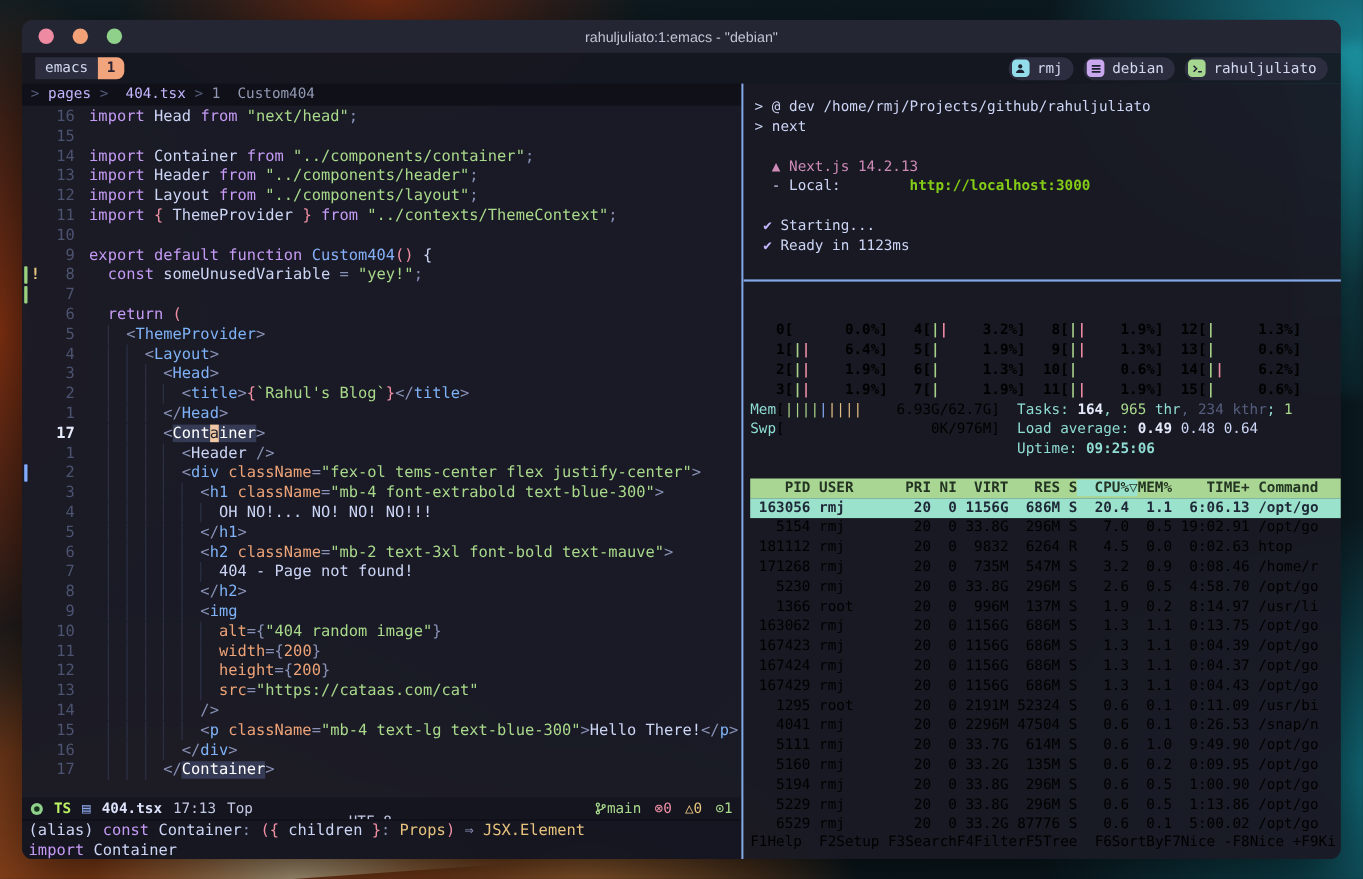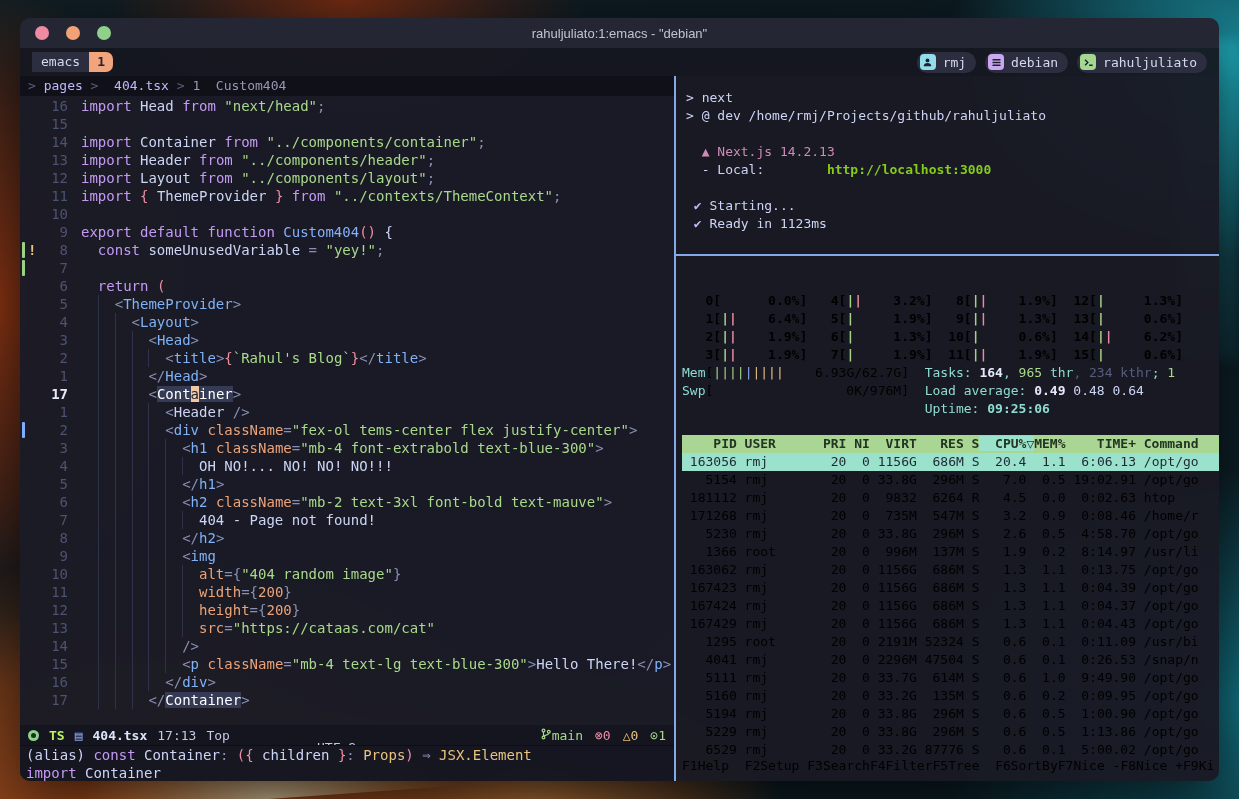--- a/index.html
+++ b/index.html
@@ -79,42 +79,42 @@
   
   .statusline { height:20px; background:#14151f; display:flex; align-items:center;
     font-size:13px; color:#c3c9e2; padding:0 8px; gap:10px; white-space:nowrap; overflow:hidden; }
   .mode-dot { width:11px; height:11px; border-radius:50%; background:#8fd08a; position:relative; flex:none; }
   .mode-dot::after { content:""; position:absolute; inset:3px; border-radius:50%; background:#15341c; }
   .sl-ts { color:#bef264; font-weight:bold; }
   .sl-ficon { color:#8aa3e8; }
   .sl-file { color:#dde3fa; font-weight:bold; }
   .sl-right { margin-left:auto; display:flex; gap:12px; align-items:center; }
   .sl-mid { margin-left:38px; display:flex; gap:12px; align-items:center;flex-direction:column; }
-  .sl-branch { color:#a9d98b; display:flex; gap:0; align-items:flex-start; }
+  .sl-branch { color:#a9d98b; display:flex; gap:0; align-items:center; }
   .diag-e { color:#ef8fa4; } .diag-w { color:#e8c37e; } .diag-i { color:#a9d98b; }
 
   .echo { height:36px; background:rgba(22,23,33,.97); font-size:14px; padding-left:6px;
     border-top:1px solid #0c0d15; overflow:hidden; }
   .echo .eline { height:18px; line-height:18px; white-space:pre; }
 
   
   .term { height:178px; padding:13px 0 0 10px; font-size:13px; overflow:hidden; }
   .tline { height:18px; line-height:18px; white-space:pre; }
 
   
   .htop { flex:1; padding:36px 0 6px 6px; font-size:13px; display:flex; flex-direction:column; overflow:hidden; min-height:0; }
   .hline { height:18px; line-height:18px; white-space:pre; flex:none; }
   .cpurow { padding-left:2ch;font-weight:bold; }
   .bar-g{color:#a6d189} .bar-r{color:#ea8aa0} .bar-b{color:#89a8f2} .bar-y{color:#e0bd82}
   .ptable { margin-top:17px; display:flex; flex-direction:column; min-height:0; }
   .thead { background:#a9d793; color:#233422; font-weight:bold; }
   .thead .sortcol { background:#9be2cc; }
   .prow { }
   .prow.row-sel { background:#9be2cc; }
-  .row-sel span { color:#1d2736 !important; font-weight:400; }
+  .row-sel span { color:#1d2736 !important; font-weight:700; }
   .fkeys { margin-top:auto; }
 </style>
 </head>
 <body>
 
 <div class="wallpaper">
   <div class="streak1"></div>
     <div class="streak2"></div>
 </div>
 
@@ -245,22 +245,22 @@
       <div class="echo" id="echo-area">
           <div class="eline"><span class="tk-v">(alias) </span><span class="tk-k">const </span><span class="tk-v">Container</span><span class="tk-p">: </span><span class="tk-b">({ </span><span class="tk-v">children </span><span class="tk-b">}</span><span class="tk-p">: </span><span class="tk-y">Props</span><span class="tk-b">)</span><span class="tk-p"> ⇒ </span><span class="tk-y">JSX.Element</span></div>
           <div class="eline"><span class="tk-k">import </span><span class="tk-v">Container</span></div>
         </div>
     </div>
 
     <div class="divider-v"></div>
 
     <div class="pane-right">
       <div class="term" id="term-area">
+          <div class="tline"><span class="tk-v">&gt; @ dev /home/rmj/Projects/github/rahuljuliato</span></div>
           <div class="tline"><span class="tk-v">&gt; next</span></div>
-          <div class="tline"><span class="tk-v">&gt; @ dev /home/rmj/Projects/github/rahuljuliato</span></div>
           <div class="tline"></div>
           <div class="tline"><span class="tk-m">  ▲ Next.js 14.2.13</span></div>
           <div class="tline"><span class="tk-v">  - Local:        </span><span class="tk-fb">http://localhost:3000</span></div>
           <div class="tline"></div>
           <div class="tline"><span class="tk-g"> ✔</span><span class="tk-v"> Starting...</span></div>
           <div class="tline"><span class="tk-g"> ✔</span><span class="tk-v"> Ready in 1123ms</span></div>
         </div>
       <div class="divider-h"></div>
       <div class="htop">
         <div id="cpu-grid">

